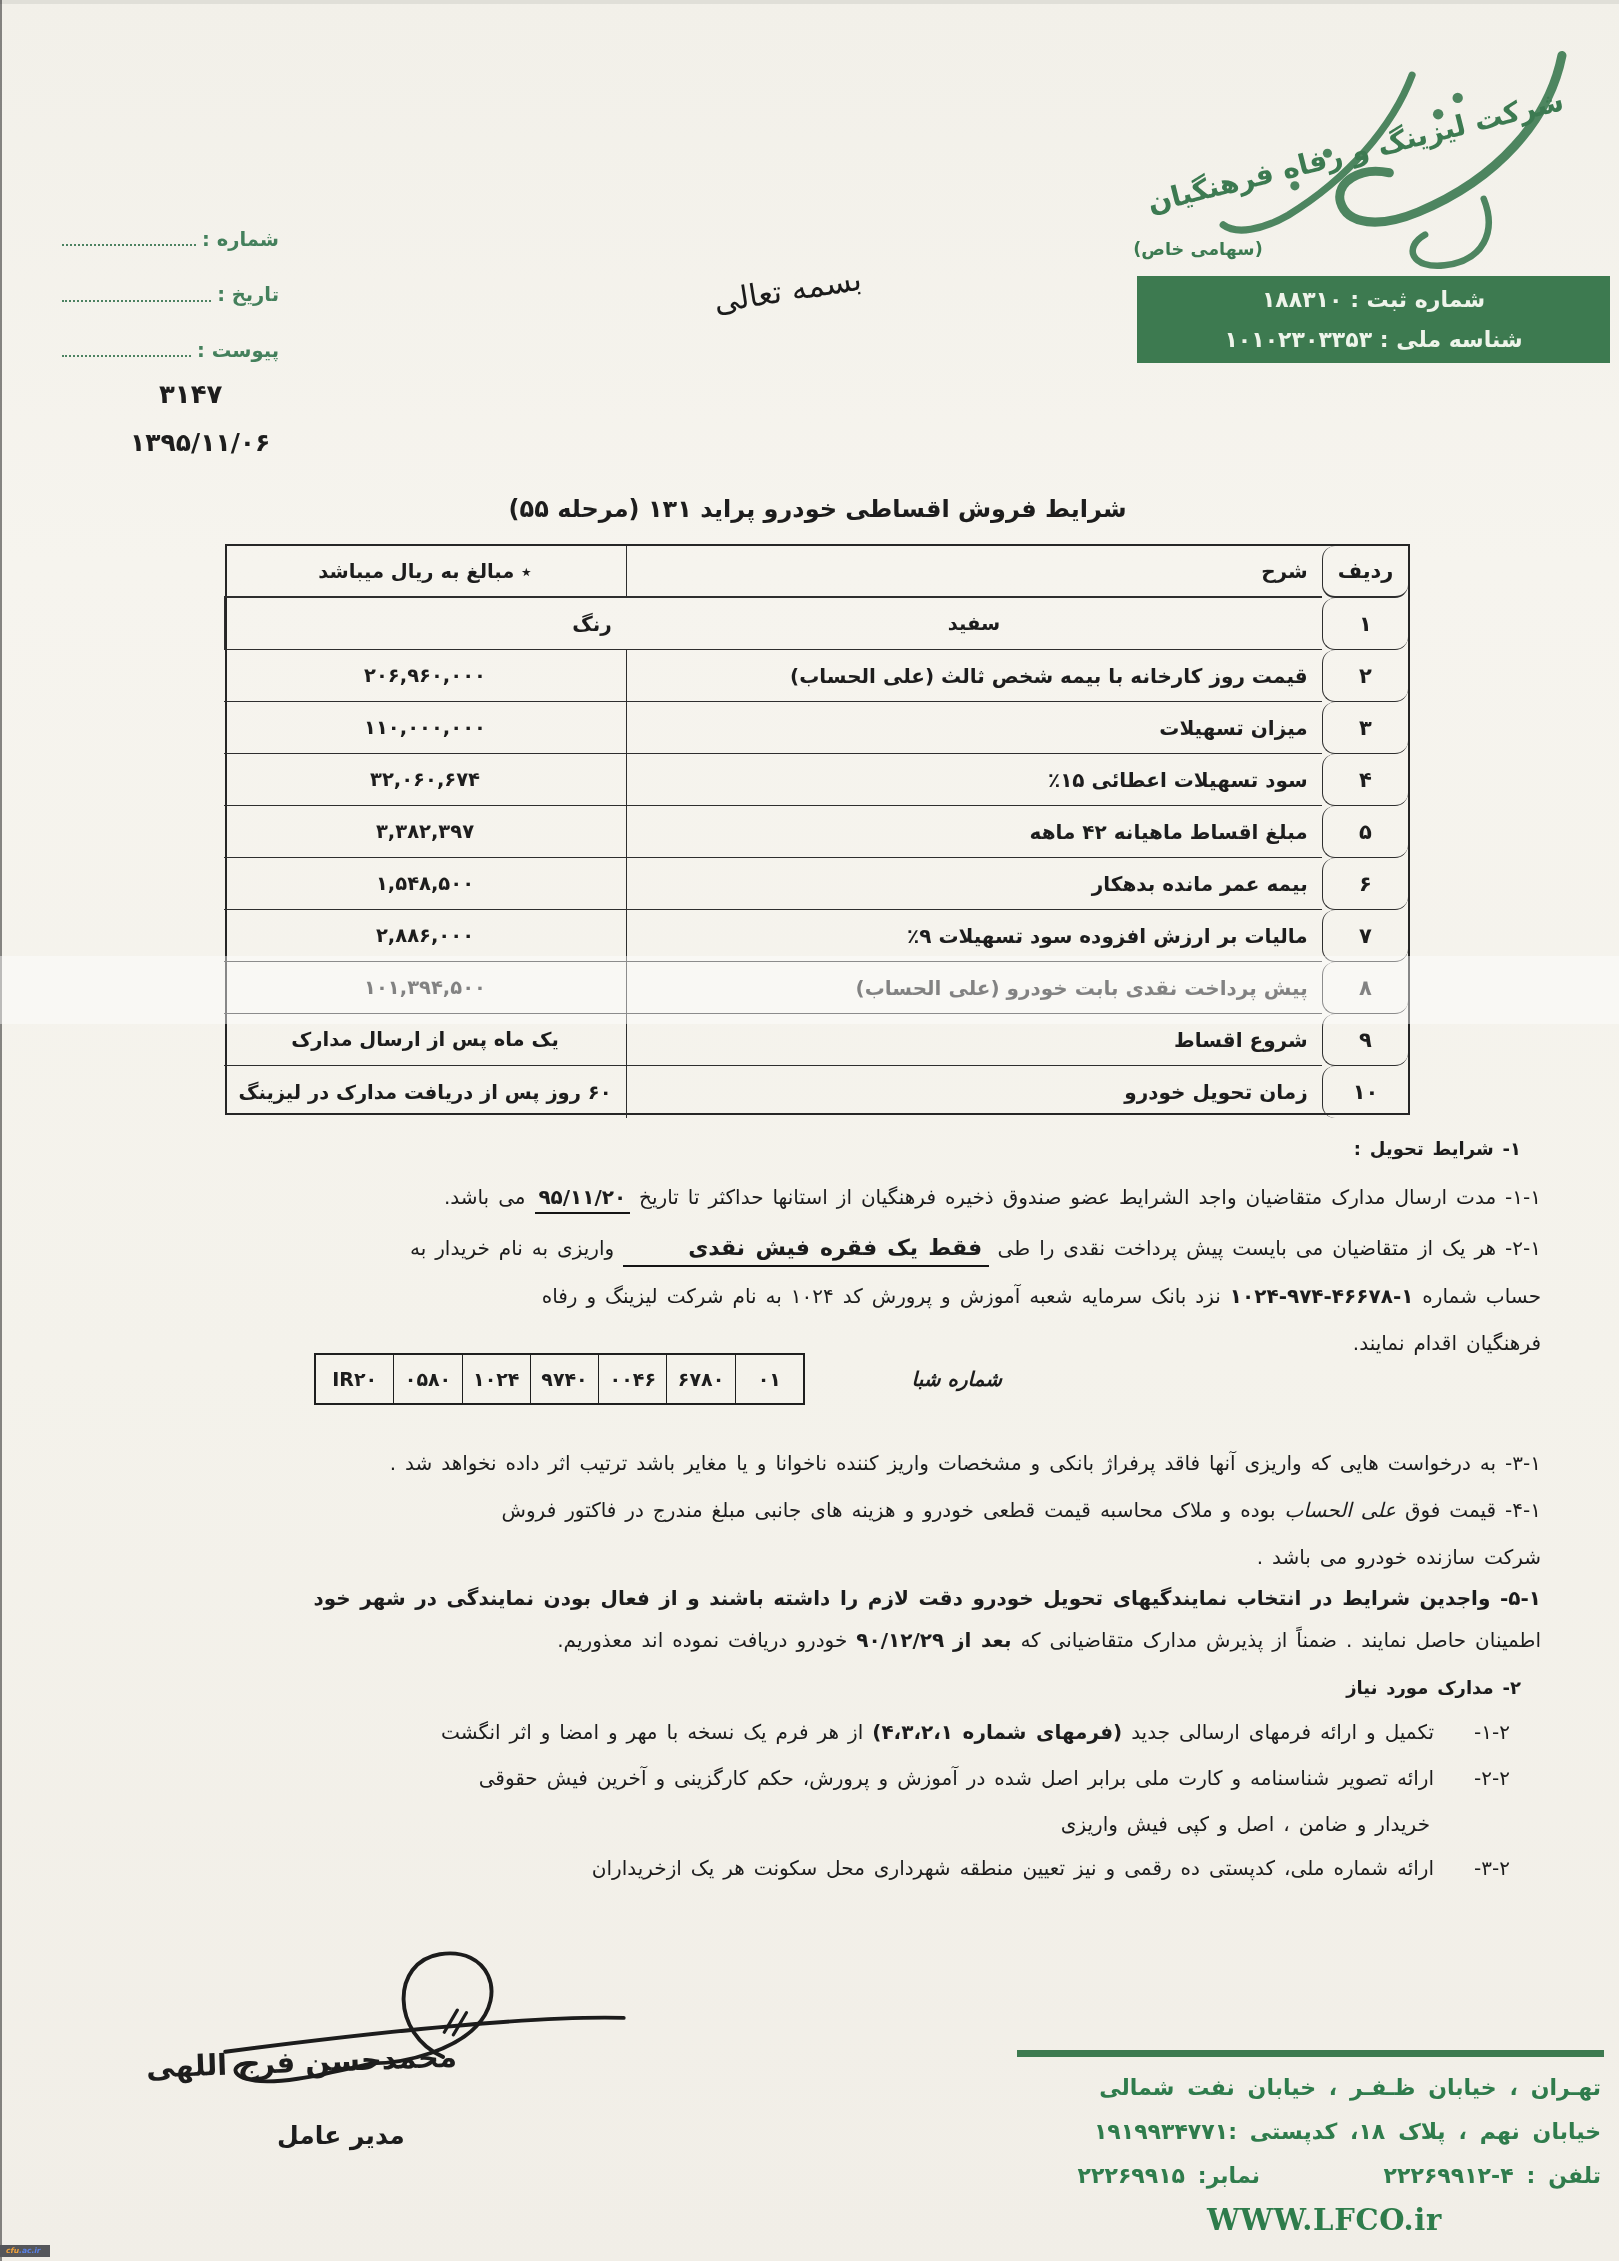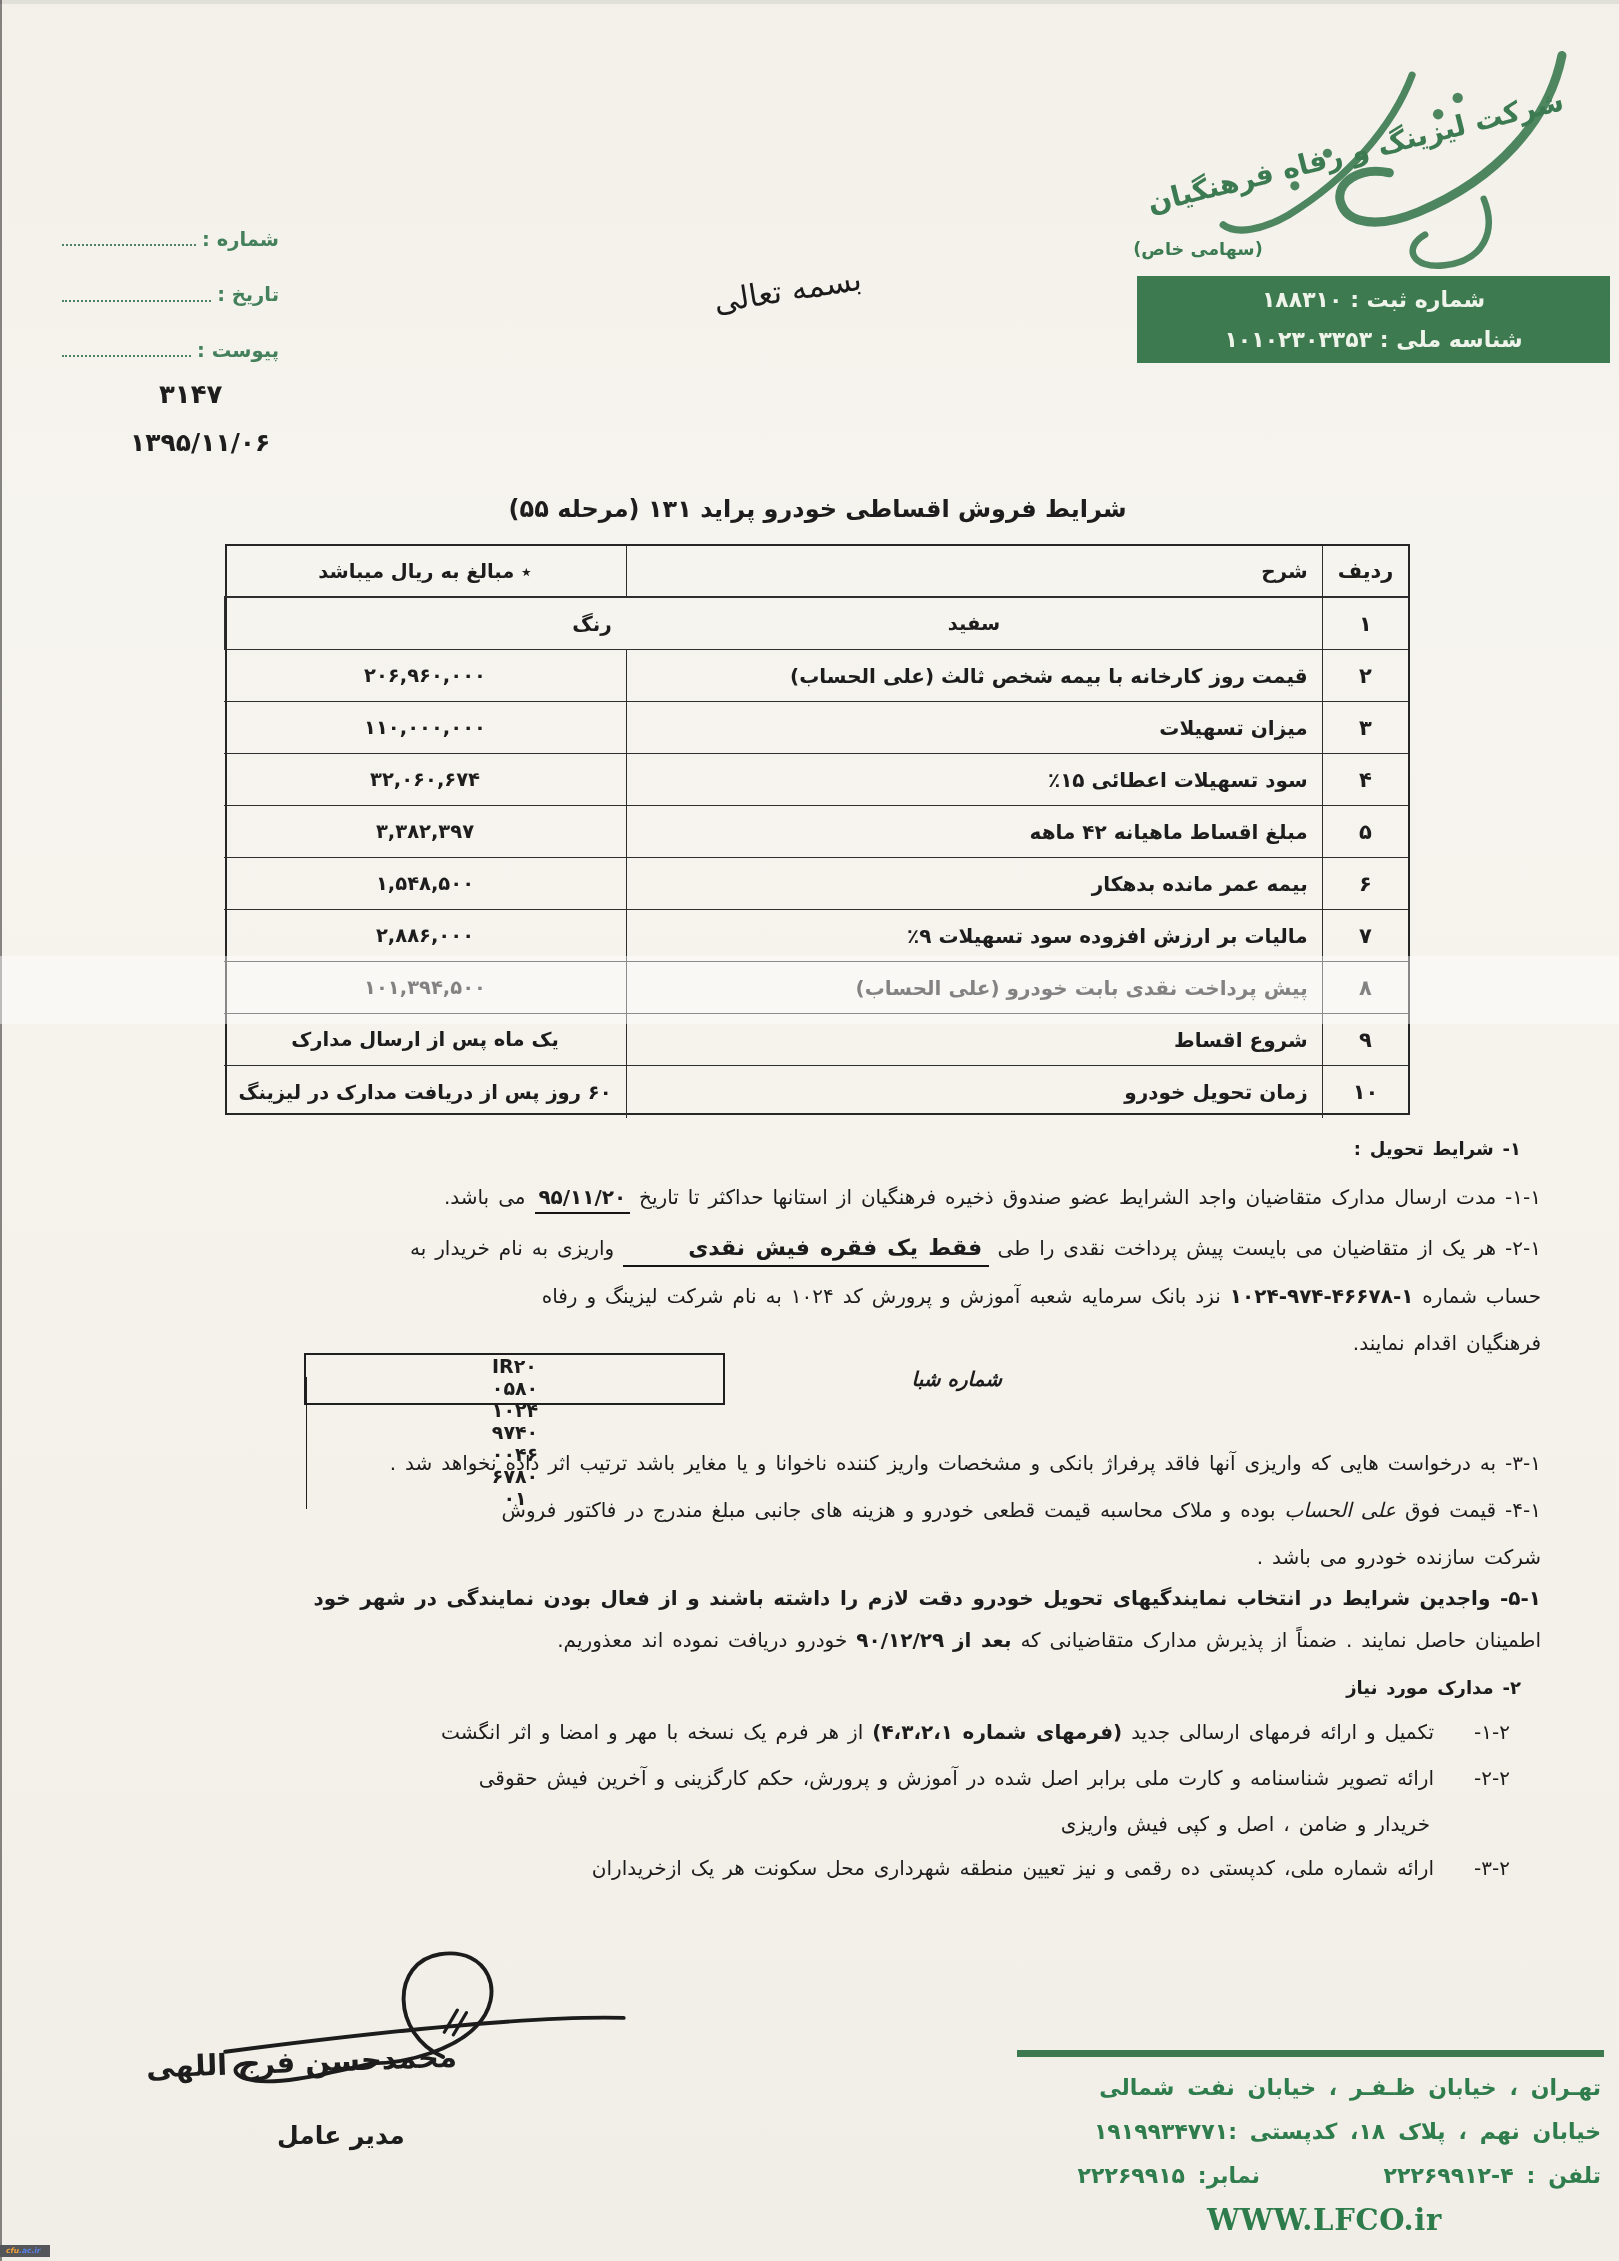--- a/index.html
+++ b/index.html
@@ -57,21 +57,21 @@
   .price-table {
     position: absolute; top: 544px; left: 225px; width: 1185px; height: 571px;
     display: grid;
     grid-template-columns: 86px 696px 402px;
     grid-template-rows: 52px repeat(10, 52px);
     border: 2px solid #262626;
     background: transparent;
   }
   .tcell { display: flex; align-items: center; border-bottom: 1.3px solid #2e2e2e; font-weight: bold; overflow: hidden; }
   .tcell.last { border-bottom: none; }
-  .c-no   { justify-content: center; font-size: 21px; border-left: 1.3px solid #2e2e2e; }
+  .c-no   { justify-content: center; font-size: 21px; border-left: 1.3px solid #2e2e2e; border-radius: 13px; }
   .c-desc { justify-content: flex-start; padding-right: 14.3px; font-size: 20px; border-left: 1.3px solid #2e2e2e; white-space: nowrap; }
   .c-val  { justify-content: center; font-size: 19.5px; white-space: nowrap; }
   .hdr { border-bottom-width: 2px; }
 
   
   .ln {
     position: absolute; right: 78px; left: 39px;
     font-size: 20px; line-height: 29px; text-align: right;
     white-space: nowrap; word-spacing: 2.6px; color: #1c1c1c;
   }
@@ -81,22 +81,22 @@
   .u-date { font-weight: bold; border-bottom: 2px solid #151515; padding: 0 3.9px 3.3px 3.9px; }
   .hl {
     font-weight: bold; font-size: 22px;
     border-bottom: 2px solid #151515; padding: 0 6.5px 5.2px 65px;
   }
   .acc { font-weight: bold; }
   .num2 { display: inline-block; width: 98px; text-align: center; }
 
   .sheba-label { position: absolute; right: 617px; top: 1367px; font-size: 20px; font-weight: bold; font-style: italic; white-space: nowrap; }
   .sheba-box {
-    position: absolute; left: 304px; top: 1353px; width: 421px; height: 52px;
-    display: flex; direction: ltr; border: 2px solid #1f1f1f; flex-direction: column;
+    position: absolute; left: 314px; top: 1353px; width: 491px; height: 52px;
+    display: flex; direction: ltr; border: 2px solid #1f1f1f;
   }
   .sheba-cell {
     flex: 1; display: flex; align-items: center; justify-content: center;
     border-left: 1.3px solid #1f1f1f; font-size: 19px; font-weight: bold; direction: ltr;
   }
   .sheba-cell:first-child { border-left: none; flex: 1.15; }
 
   
   .sig-svg { position: absolute; left: 215px; top: 1936px; width: 417px; height: 156px; }
   .sig-name { position: absolute; left: 146px; top: 2045px; font-size: 29px; font-weight: bold; transform: rotate(-2deg); white-space: nowrap; }

